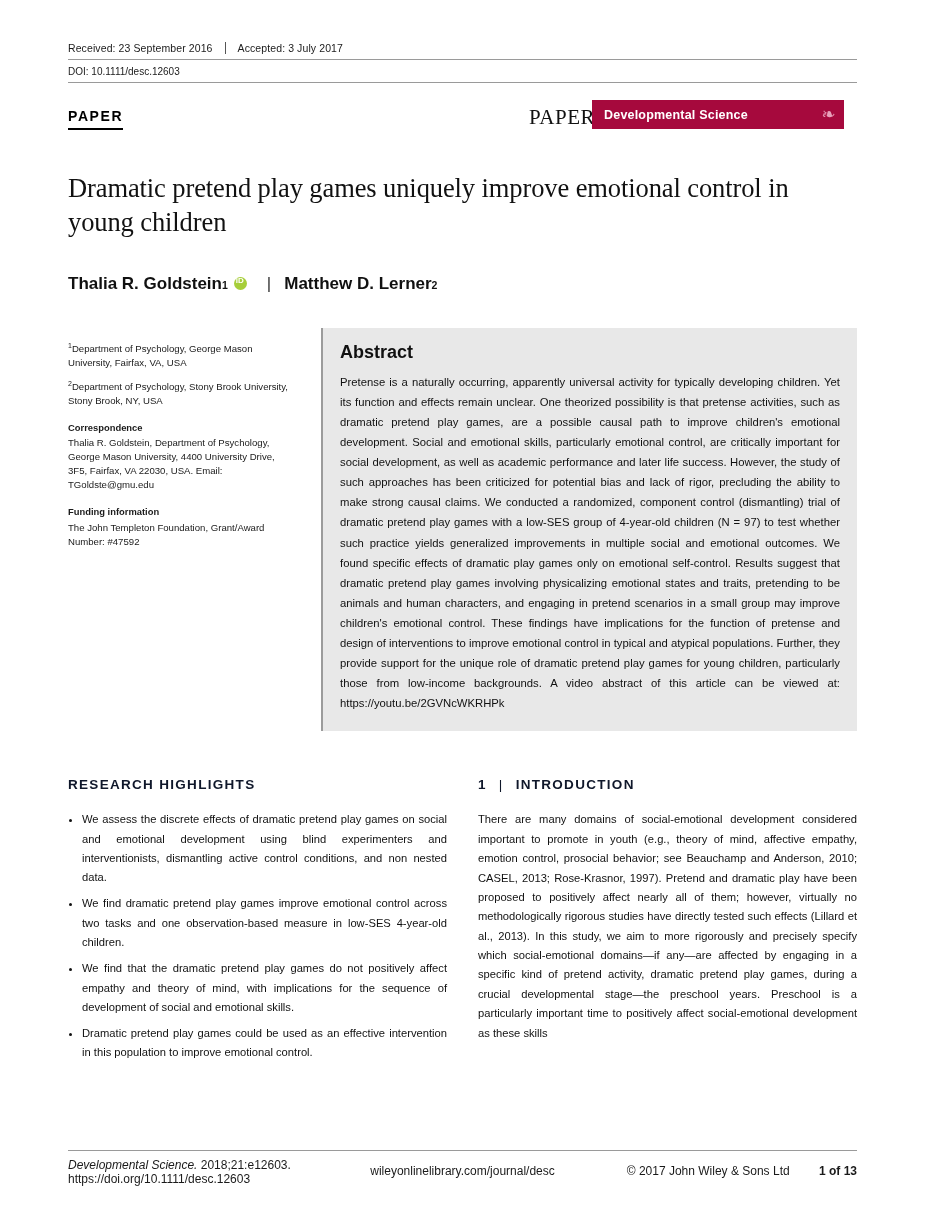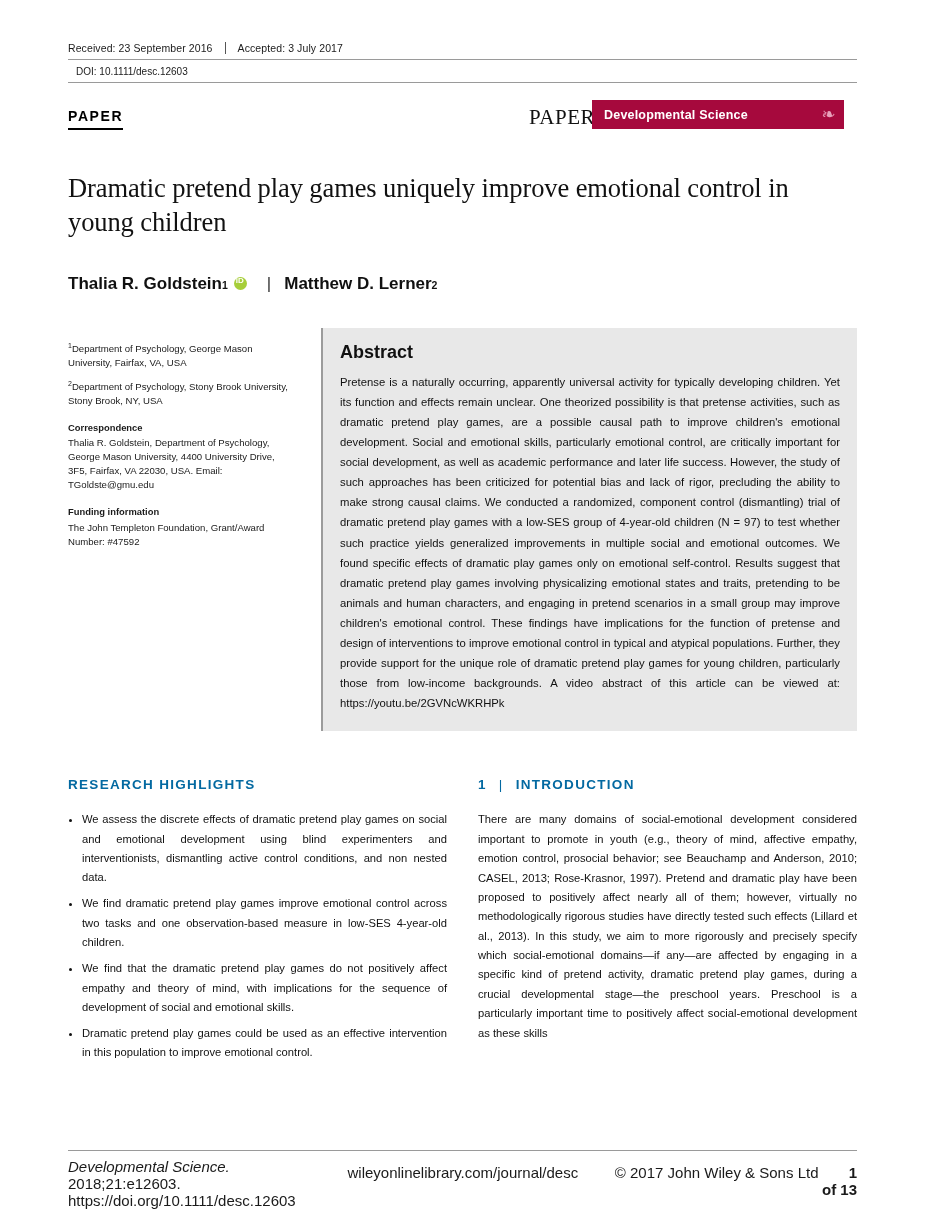--- a/index.html
+++ b/index.html
@@ -46,21 +46,20 @@
   }
   .rule-thin {
     height: 1px;
     background: #9a9a9a;
     width: 100%;
   }
   .doi {
     font-size: 10px;
     color: #1a1a1a;
     padding: 6px 0 5px 0;
-    margin-left: 8px;
   }
   .rule-thick {
     height: 1px;
     background: #9a9a9a;
     width: 100%;
   }
 
   
   .typerow {
     position: relative;
@@ -207,21 +206,21 @@
     justify-content: space-between;
   }
   .col {
     width: 379px;
   }
   .sec-head {
     font-size: 13.5px;
     font-weight: bold;
     letter-spacing: 1.3px;
     margin-bottom: 18px;
-    color: #0369a1;
+    color: #0f172a;
   }
   .sec-head .num { margin-right: 8px; }
   .sec-head .bar { margin: 0 12px 0 4px; font-weight: normal; }
   ul.highlights {
     margin: 0;
     padding-left: 14px;
     font-size: 11.2px;
     line-height: 1.72;
     text-align: justify;
     color: #111;
@@ -242,21 +241,21 @@
     width: 789px;
   }
   .footer .rule {
     height: 1px;
     background: #9a9a9a;
     margin-bottom: 7px;
   }
   .footer-row {
     display: flex;
     justify-content: space-between;
-    font-size: 15px;
+    font-size: 12px;
     color: #1a1a1a;
   }
   .footer-left { width: 250px; }
   .footer-left .l1 { font-style: italic; }
   .footer-left .l1 .nm { font-style: normal; }
   .footer-center { width: 230px; text-align: center; padding-top: 6px;}
   .footer-right { width: 250px; text-align: right; padding-top: 6px; }
   .footer-right .pg { font-weight: bold; margin-left: 26px; }
 </style>
 </head>

